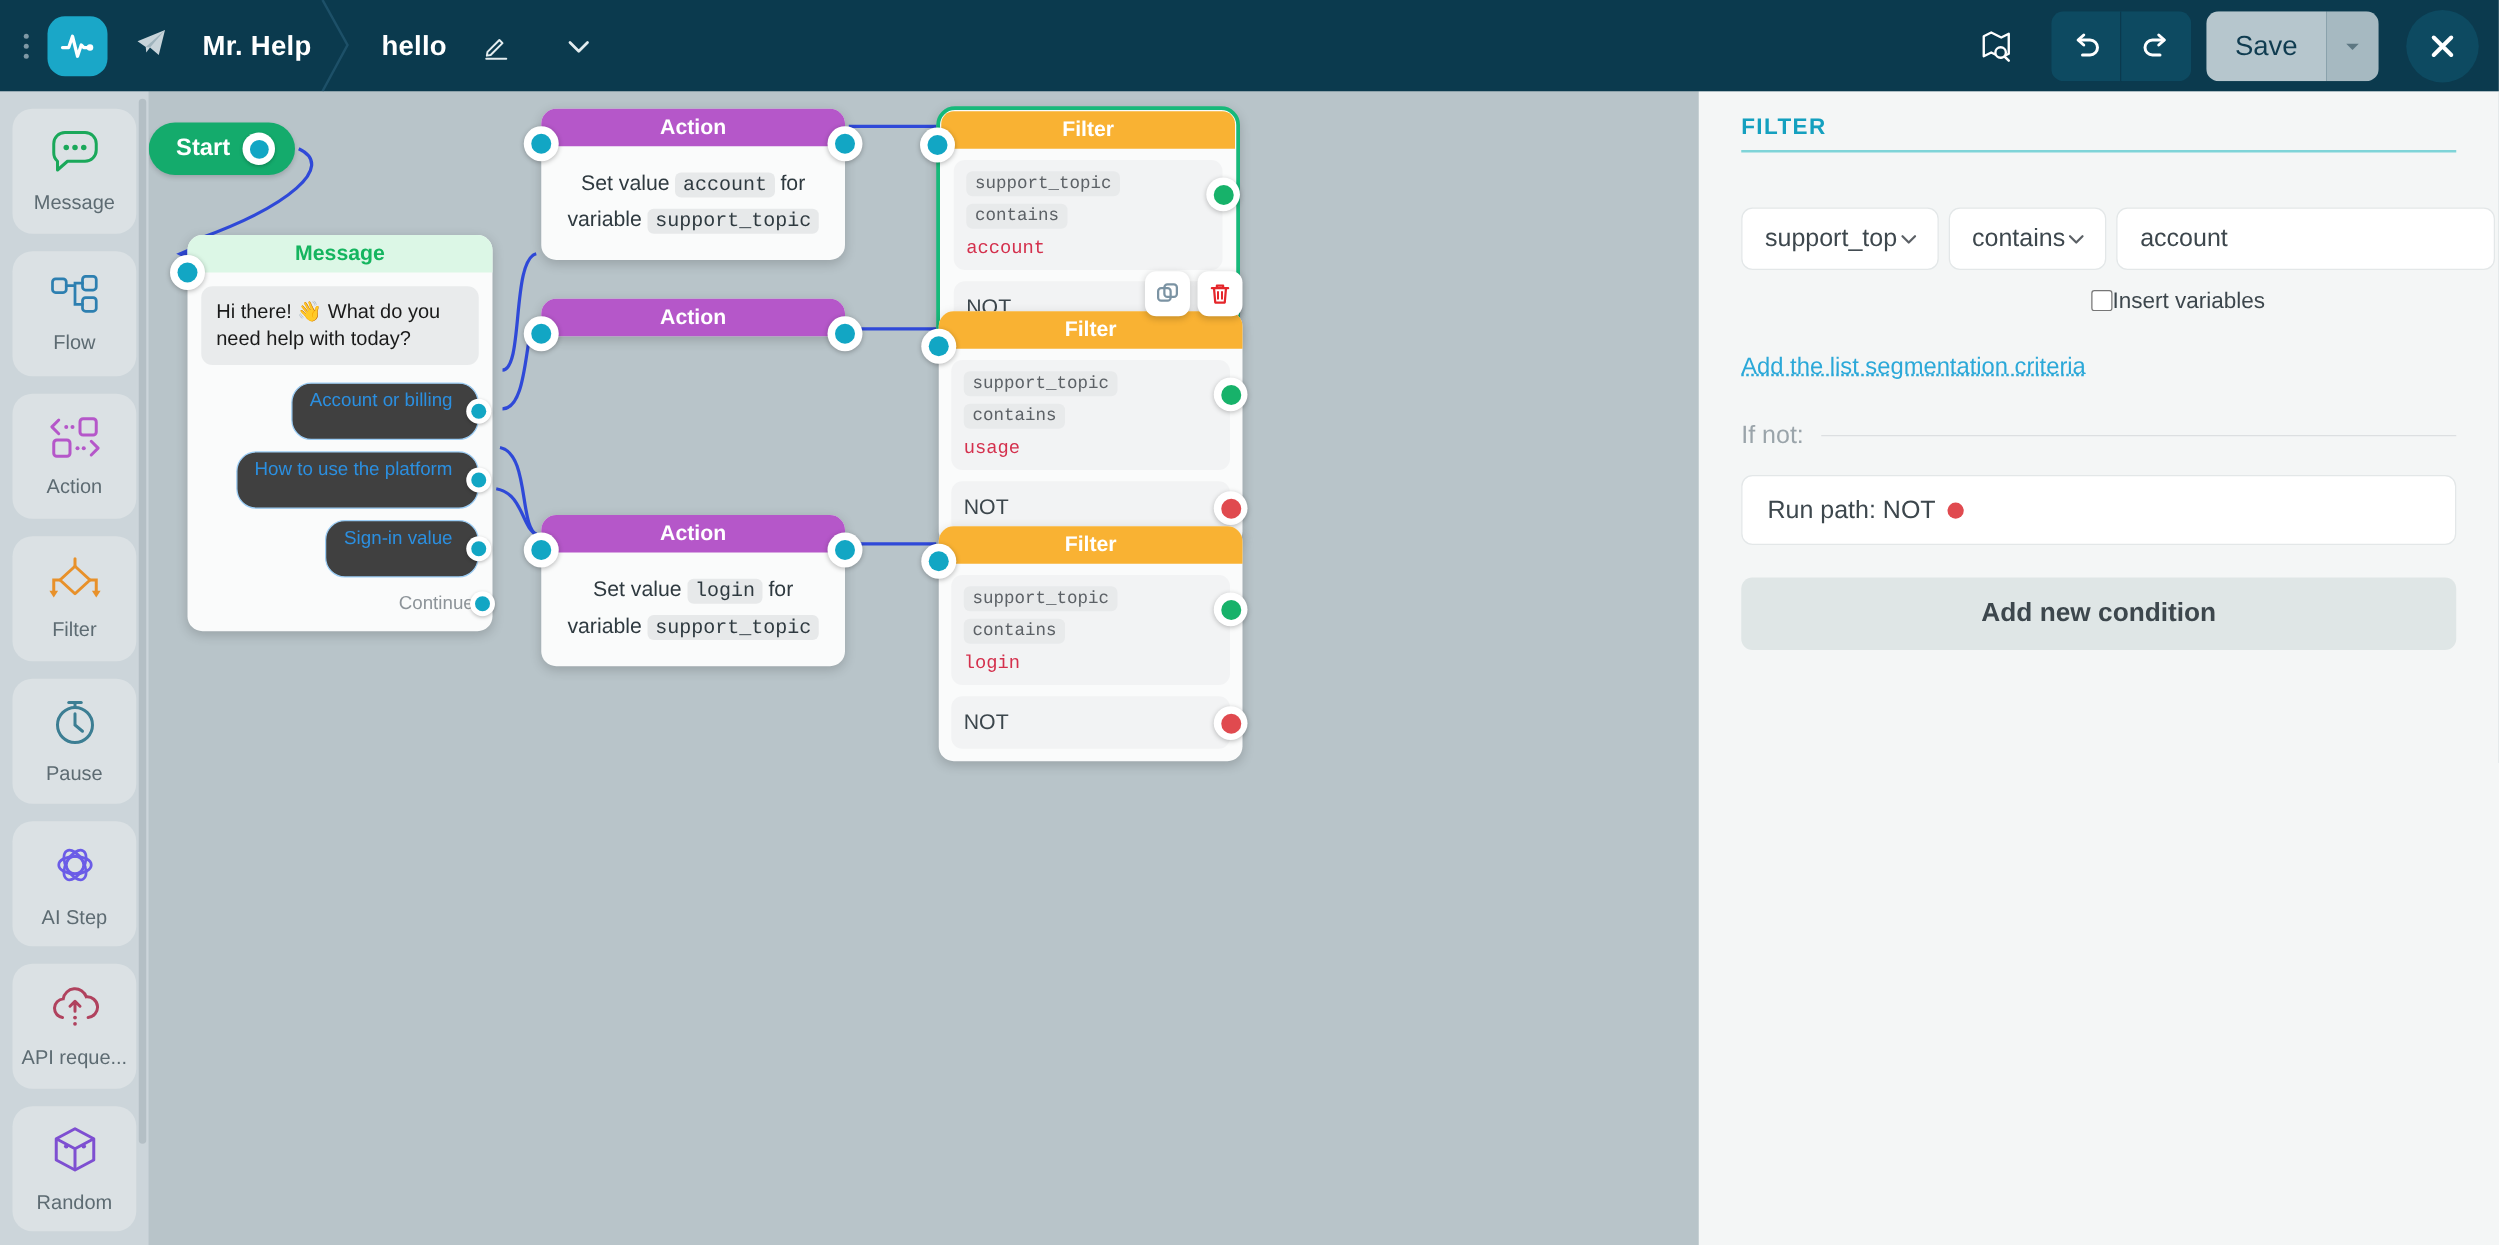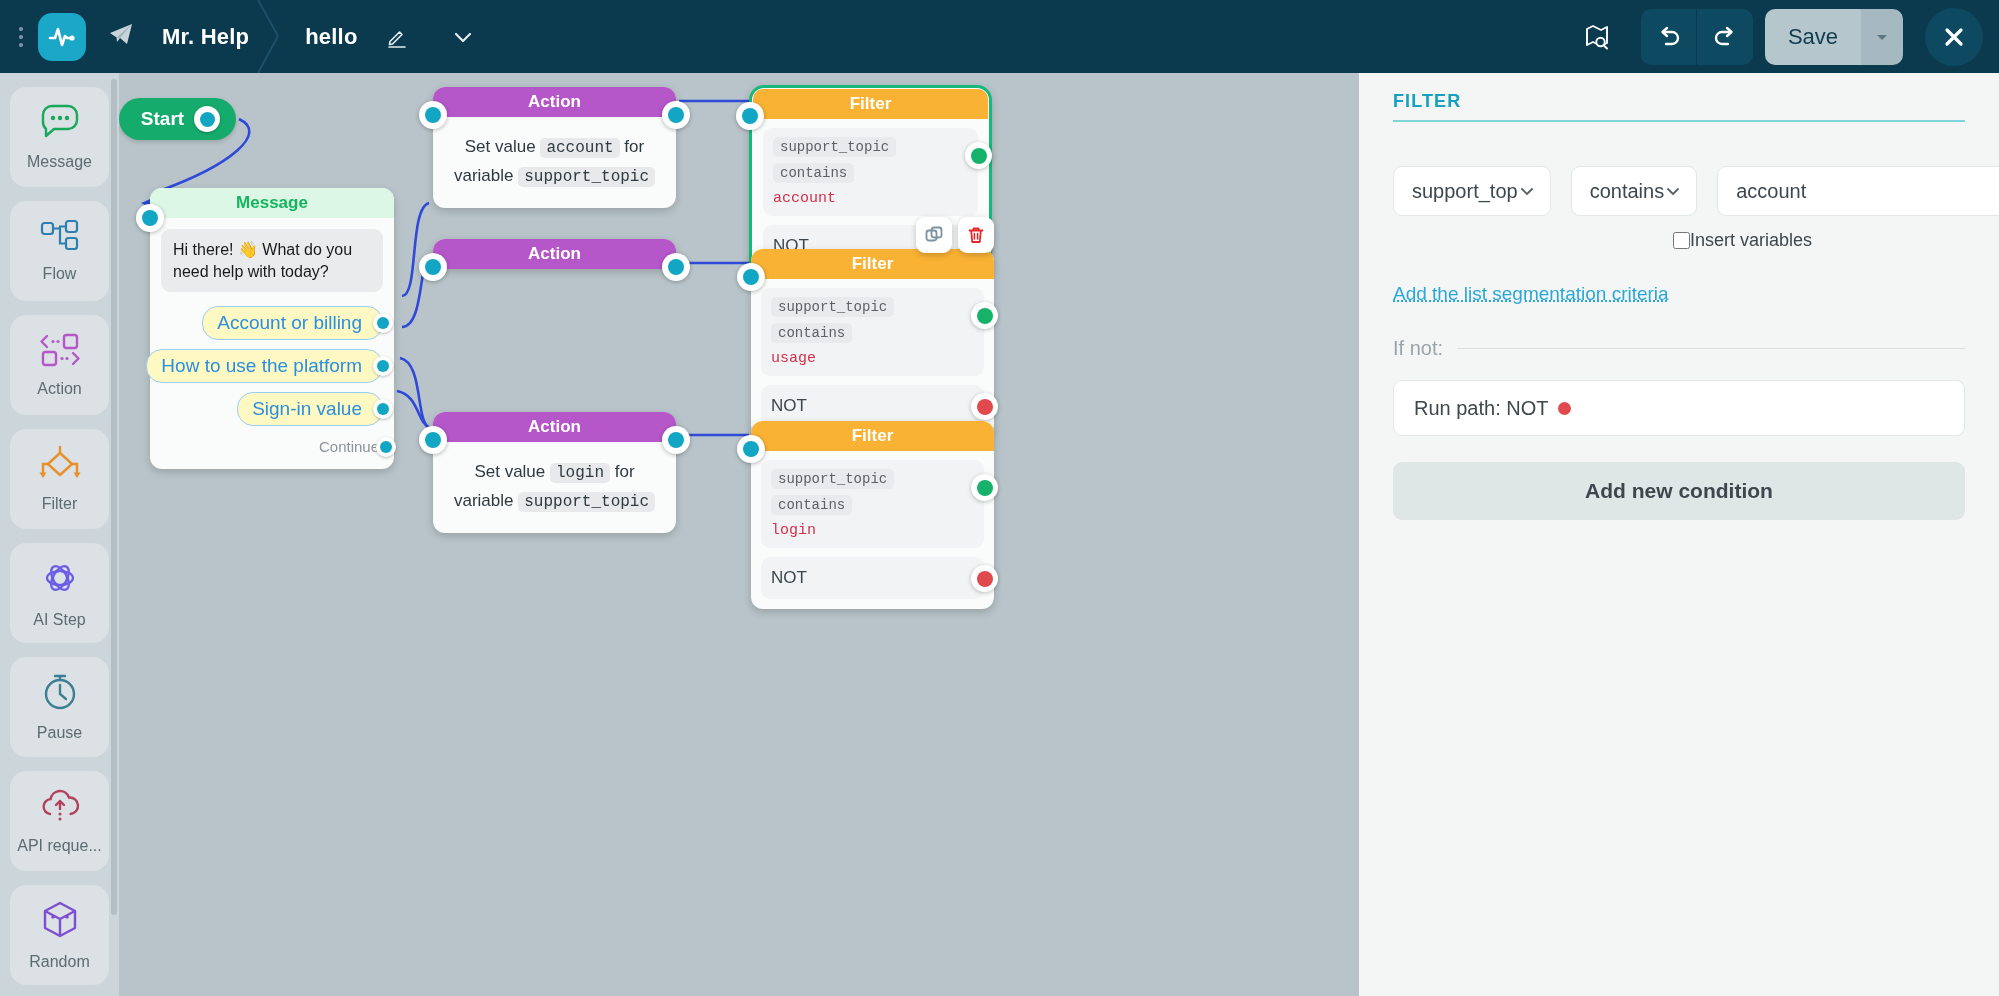--- a/index.html
+++ b/index.html
@@ -151,22 +151,22 @@
   .msg-node .node-hdr { background: #dcf7e6; color: #15b55f; }
   .msg-body { padding: 11px 11px 14px 11px; }
   .bubble {
     background: #e9ebec; border-radius: 9px;
     padding: 10px 12px; font-size: 16px; color: #1a1a1a; line-height: 1.35;
   }
   .choices { margin-top: 14px; display: flex; flex-direction: column; align-items: flex-end; gap: 9px; }
   .choice {
     position: relative;
     border: 1px solid #9ccdf5; border-radius: 16px;
-    padding: 5px 20px 5px 14px; font-size: 19px; color: #2b8fe0;
-    background: #fef9c3; cursor: pointer; white-space: nowrap;
+    padding: 5px 20px 22px 14px; font-size: 15px; color: #2b8fe0;
+    background: #404040; cursor: pointer; white-space: nowrap;
   }
   .choice .cport {
     position: absolute; right: -11px; top: 50%; transform: translateY(-50%);
     width: 20px; height: 20px; border-radius: 50%; background: #fff;
     display: flex; align-items: center; justify-content: center;
     box-shadow: 0 1px 3px rgba(0,0,0,.25);
   }
   .choice .cport i { width: 12px; height: 12px; border-radius: 50%; background: #12a6c4; display: block; }
   .continue-row {
     margin-top: 12px; display: flex; align-items: center; justify-content: flex-end;
@@ -244,21 +244,21 @@
     width: 640px; height: 923px;
     background: #f4f6f6;
     padding: 18px 34px 0 34px;
     overflow: hidden;
   }
   .panel-title {
     font-size: 18px; letter-spacing: 1.1px; color: #14a0bf; font-weight: bold;
     padding-bottom: 8px;
   }
   .panel-rule { height: 2px; background: #7fd4d8; margin-bottom: 44px; }
-  .cond-row { display: flex; align-items: flex-start; gap: 20px; }
+  .cond-row { display: flex; align-items: flex-start; gap: 8px; }
   .sel {
     height: 50px; background: #fff; border: 1px solid #e3e7e8; border-radius: 9px;
     display: flex; align-items: center; justify-content: space-between;
     padding: 0 14px 0 18px; font-size: 20px; color: #3d474d; cursor: pointer;
   }
   .sel-var { width: 180px; }
   .sel-op  { width: 156px; }
   .txtin {
     flex: 1; height: 50px; background: #fff; border: 1px solid #e3e7e8;
     border-radius: 9px; padding: 0 18px; font-size: 20px; color: #3d474d;
@@ -430,42 +430,42 @@
         <path d="M35 19 H40 V28" fill="none" stroke="#e8912a" stroke-width="2.4" stroke-linecap="round"></path>
         <path d="M2.5 27.5 L6 33 L9.5 27.5 Z" fill="#e8912a"></path>
         <path d="M36.5 27.5 L40 33 L43.5 27.5 Z" fill="#e8912a"></path>
       </svg>
     </span>
     <span class="rail-label">Filter</span>
   </div>
 
   <div class="rail-item">
     <span>
+      <svg width="40" height="40" viewBox="0 0 40 40">
+        <circle cx="20" cy="22" r="14" fill="none" stroke="#3c7e93" stroke-width="2.4"></circle>
+        <path d="M20 13 V22 L26 27" fill="none" stroke="#3c7e93" stroke-width="2.4" stroke-linecap="round"></path>
+        <path d="M15 4 H25" stroke="#3c7e93" stroke-width="2.4" stroke-linecap="round"></path>
+        <path d="M20 4 V8" stroke="#3c7e93" stroke-width="2.4"></path>
+      </svg>
+    </span>
+    <span class="rail-label">Pause</span>
+  </div>
+
+  <div class="rail-item">
+    <span>
       <svg width="42" height="42" viewBox="0 0 42 42">
         <g fill="none" stroke="#6b5ce7" stroke-width="2.2">
           <circle cx="21" cy="21" r="7"></circle>
           <ellipse cx="21" cy="21" rx="13" ry="7"></ellipse>
           <ellipse cx="21" cy="21" rx="13" ry="7" transform="rotate(60 21 21)"></ellipse>
           <ellipse cx="21" cy="21" rx="13" ry="7" transform="rotate(120 21 21)"></ellipse>
         </g>
       </svg>
     </span>
     <span class="rail-label">AI Step</span>
-  </div>
-
-  <div class="rail-item">
-    <span>
-      <svg width="40" height="40" viewBox="0 0 40 40">
-        <circle cx="20" cy="22" r="14" fill="none" stroke="#3c7e93" stroke-width="2.4"></circle>
-        <path d="M20 13 V22 L26 27" fill="none" stroke="#3c7e93" stroke-width="2.4" stroke-linecap="round"></path>
-        <path d="M15 4 H25" stroke="#3c7e93" stroke-width="2.4" stroke-linecap="round"></path>
-        <path d="M20 4 V8" stroke="#3c7e93" stroke-width="2.4"></path>
-      </svg>
-    </span>
-    <span class="rail-label">Pause</span>
   </div>
 
   <div class="rail-item">
     <span>
       <svg width="42" height="38" viewBox="0 0 42 38">
         <path d="M11 27 a7.5 7.5 0 0 1 .6-14.9 A9.5 9.5 0 0 1 30 10.5 a7.8 7.8 0 0 1 1.5 16.5" fill="none" stroke="#b0425e" stroke-width="2.4" stroke-linecap="round"></path>
         <path d="M21 14 L17 18 M21 14 L25 18 M21 14 V22" fill="none" stroke="#b0425e" stroke-width="2.4" stroke-linecap="round" stroke-linejoin="round"></path>
         <circle cx="21" cy="27" r="1.5" fill="#b0425e"></circle>
           <circle cx="21" cy="32" r="1.5" fill="#b0425e"></circle>
       </svg>

